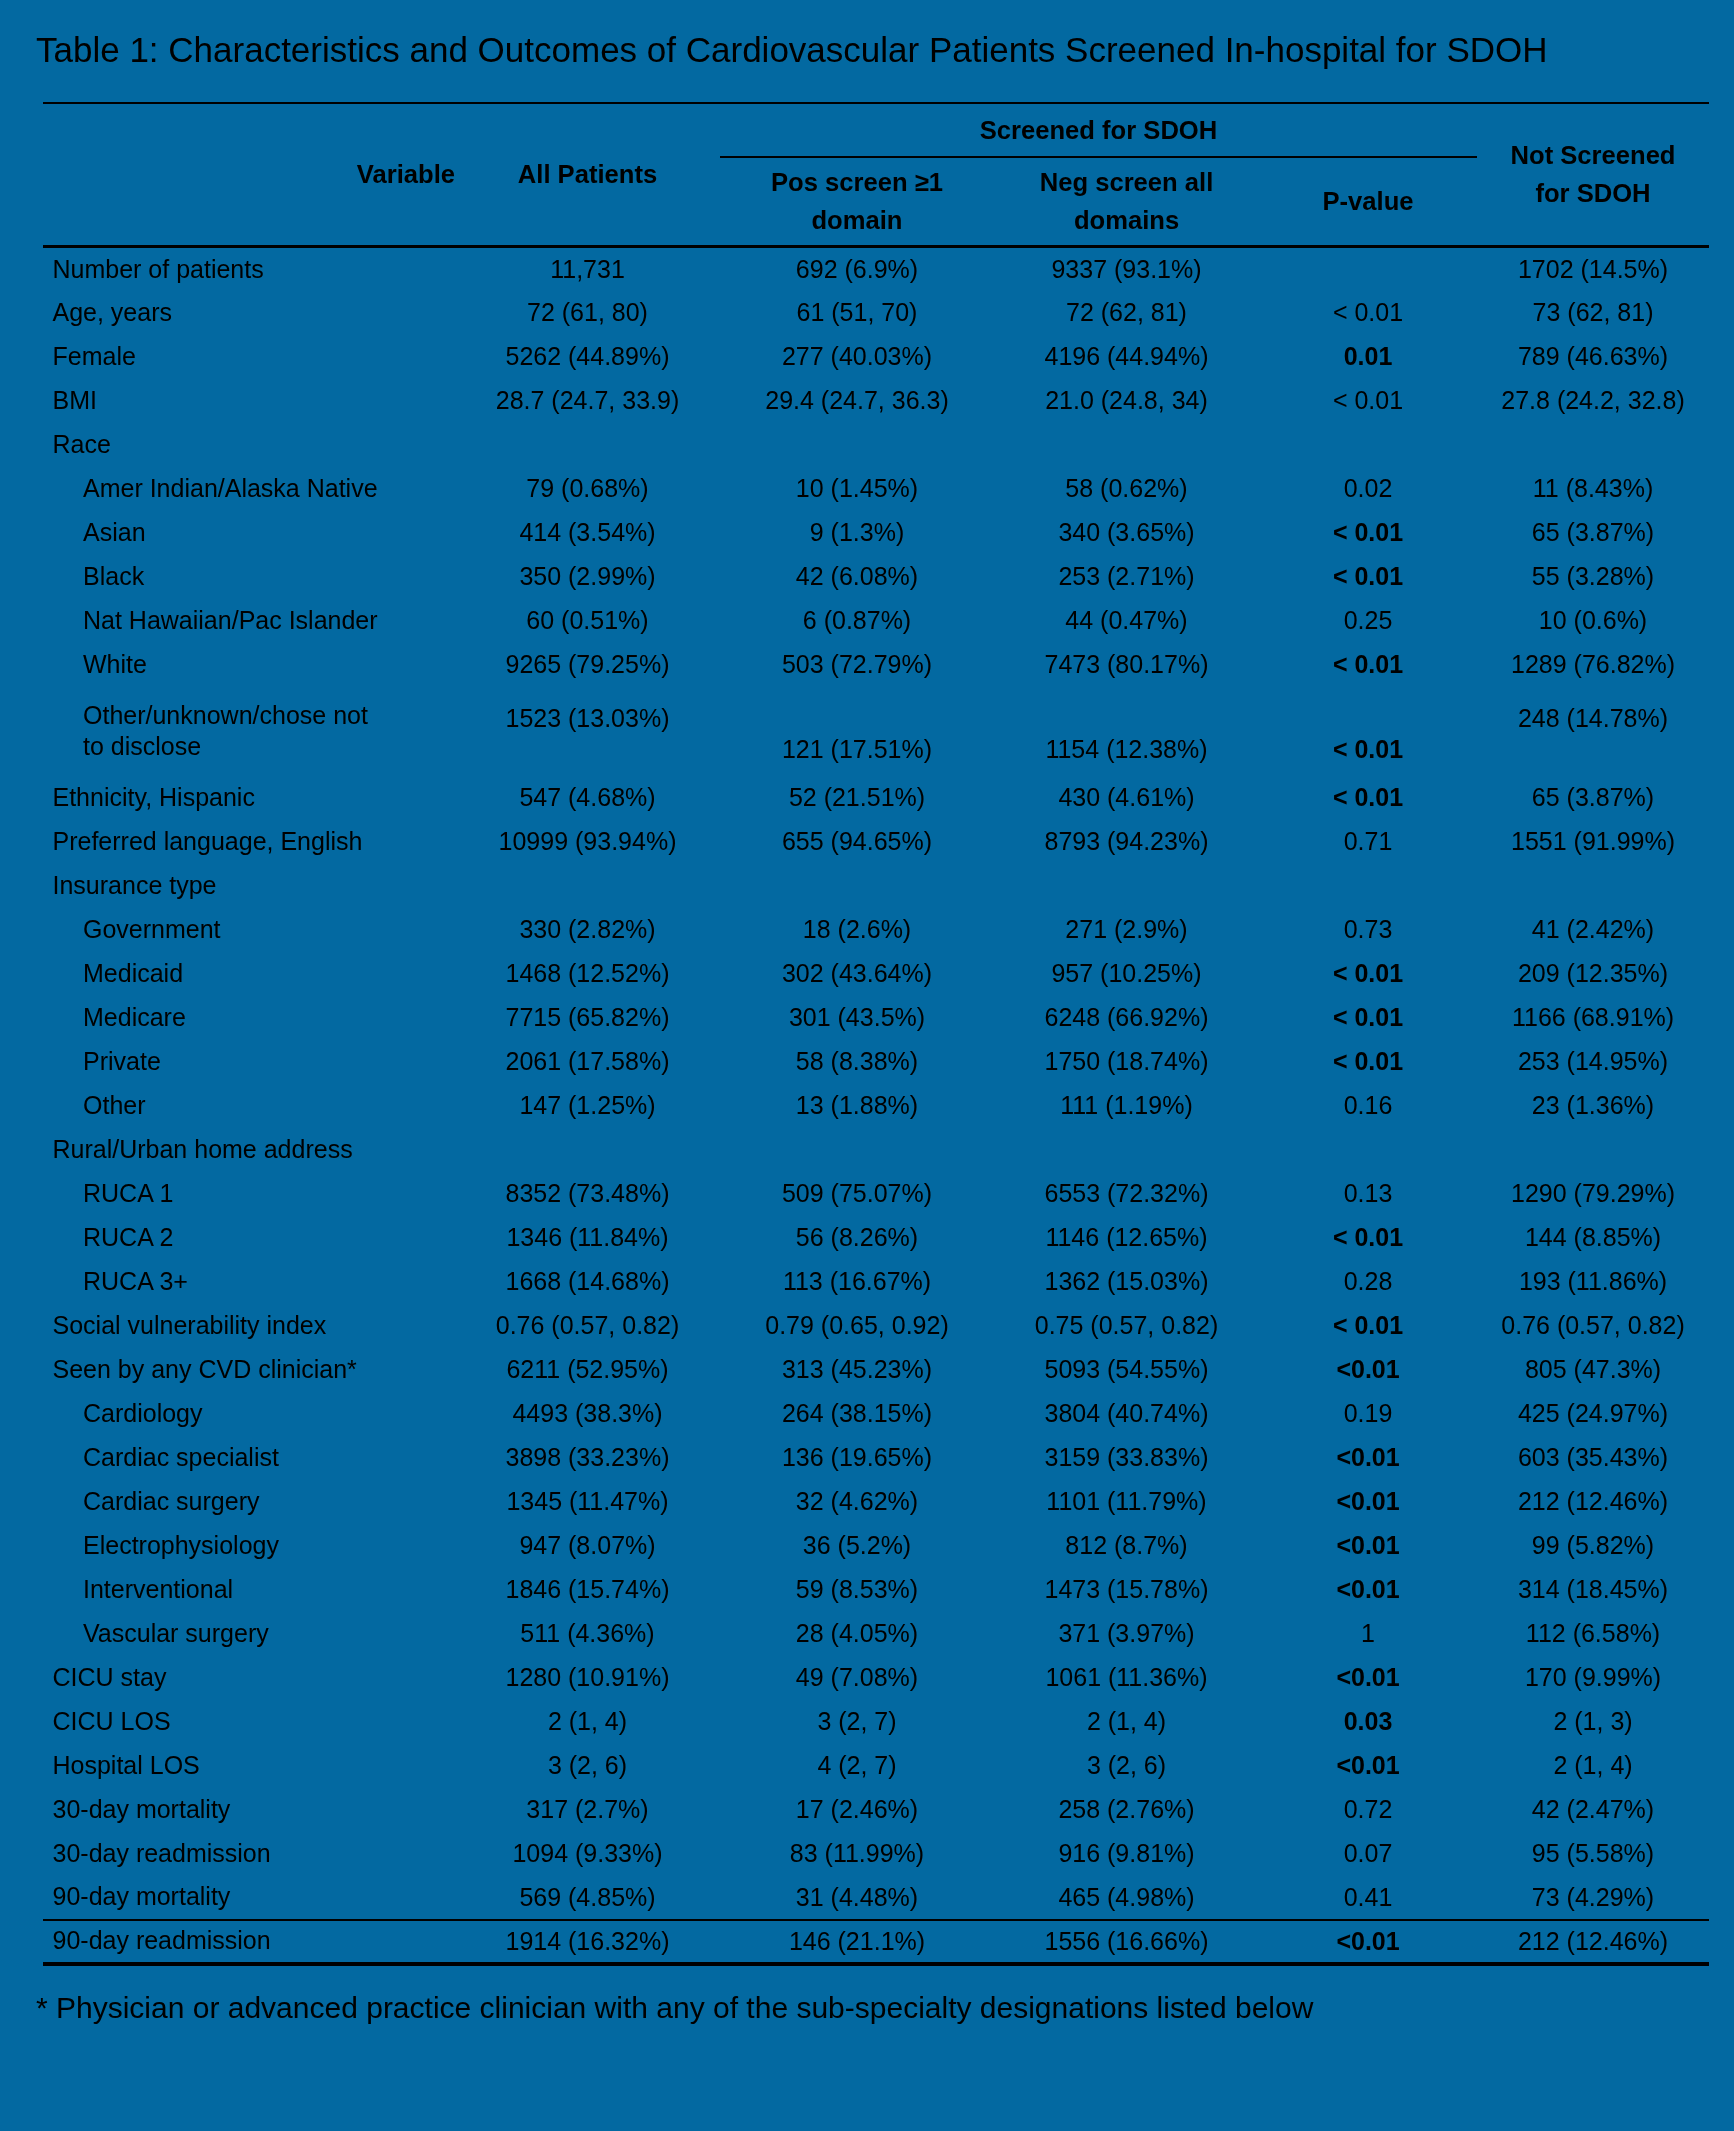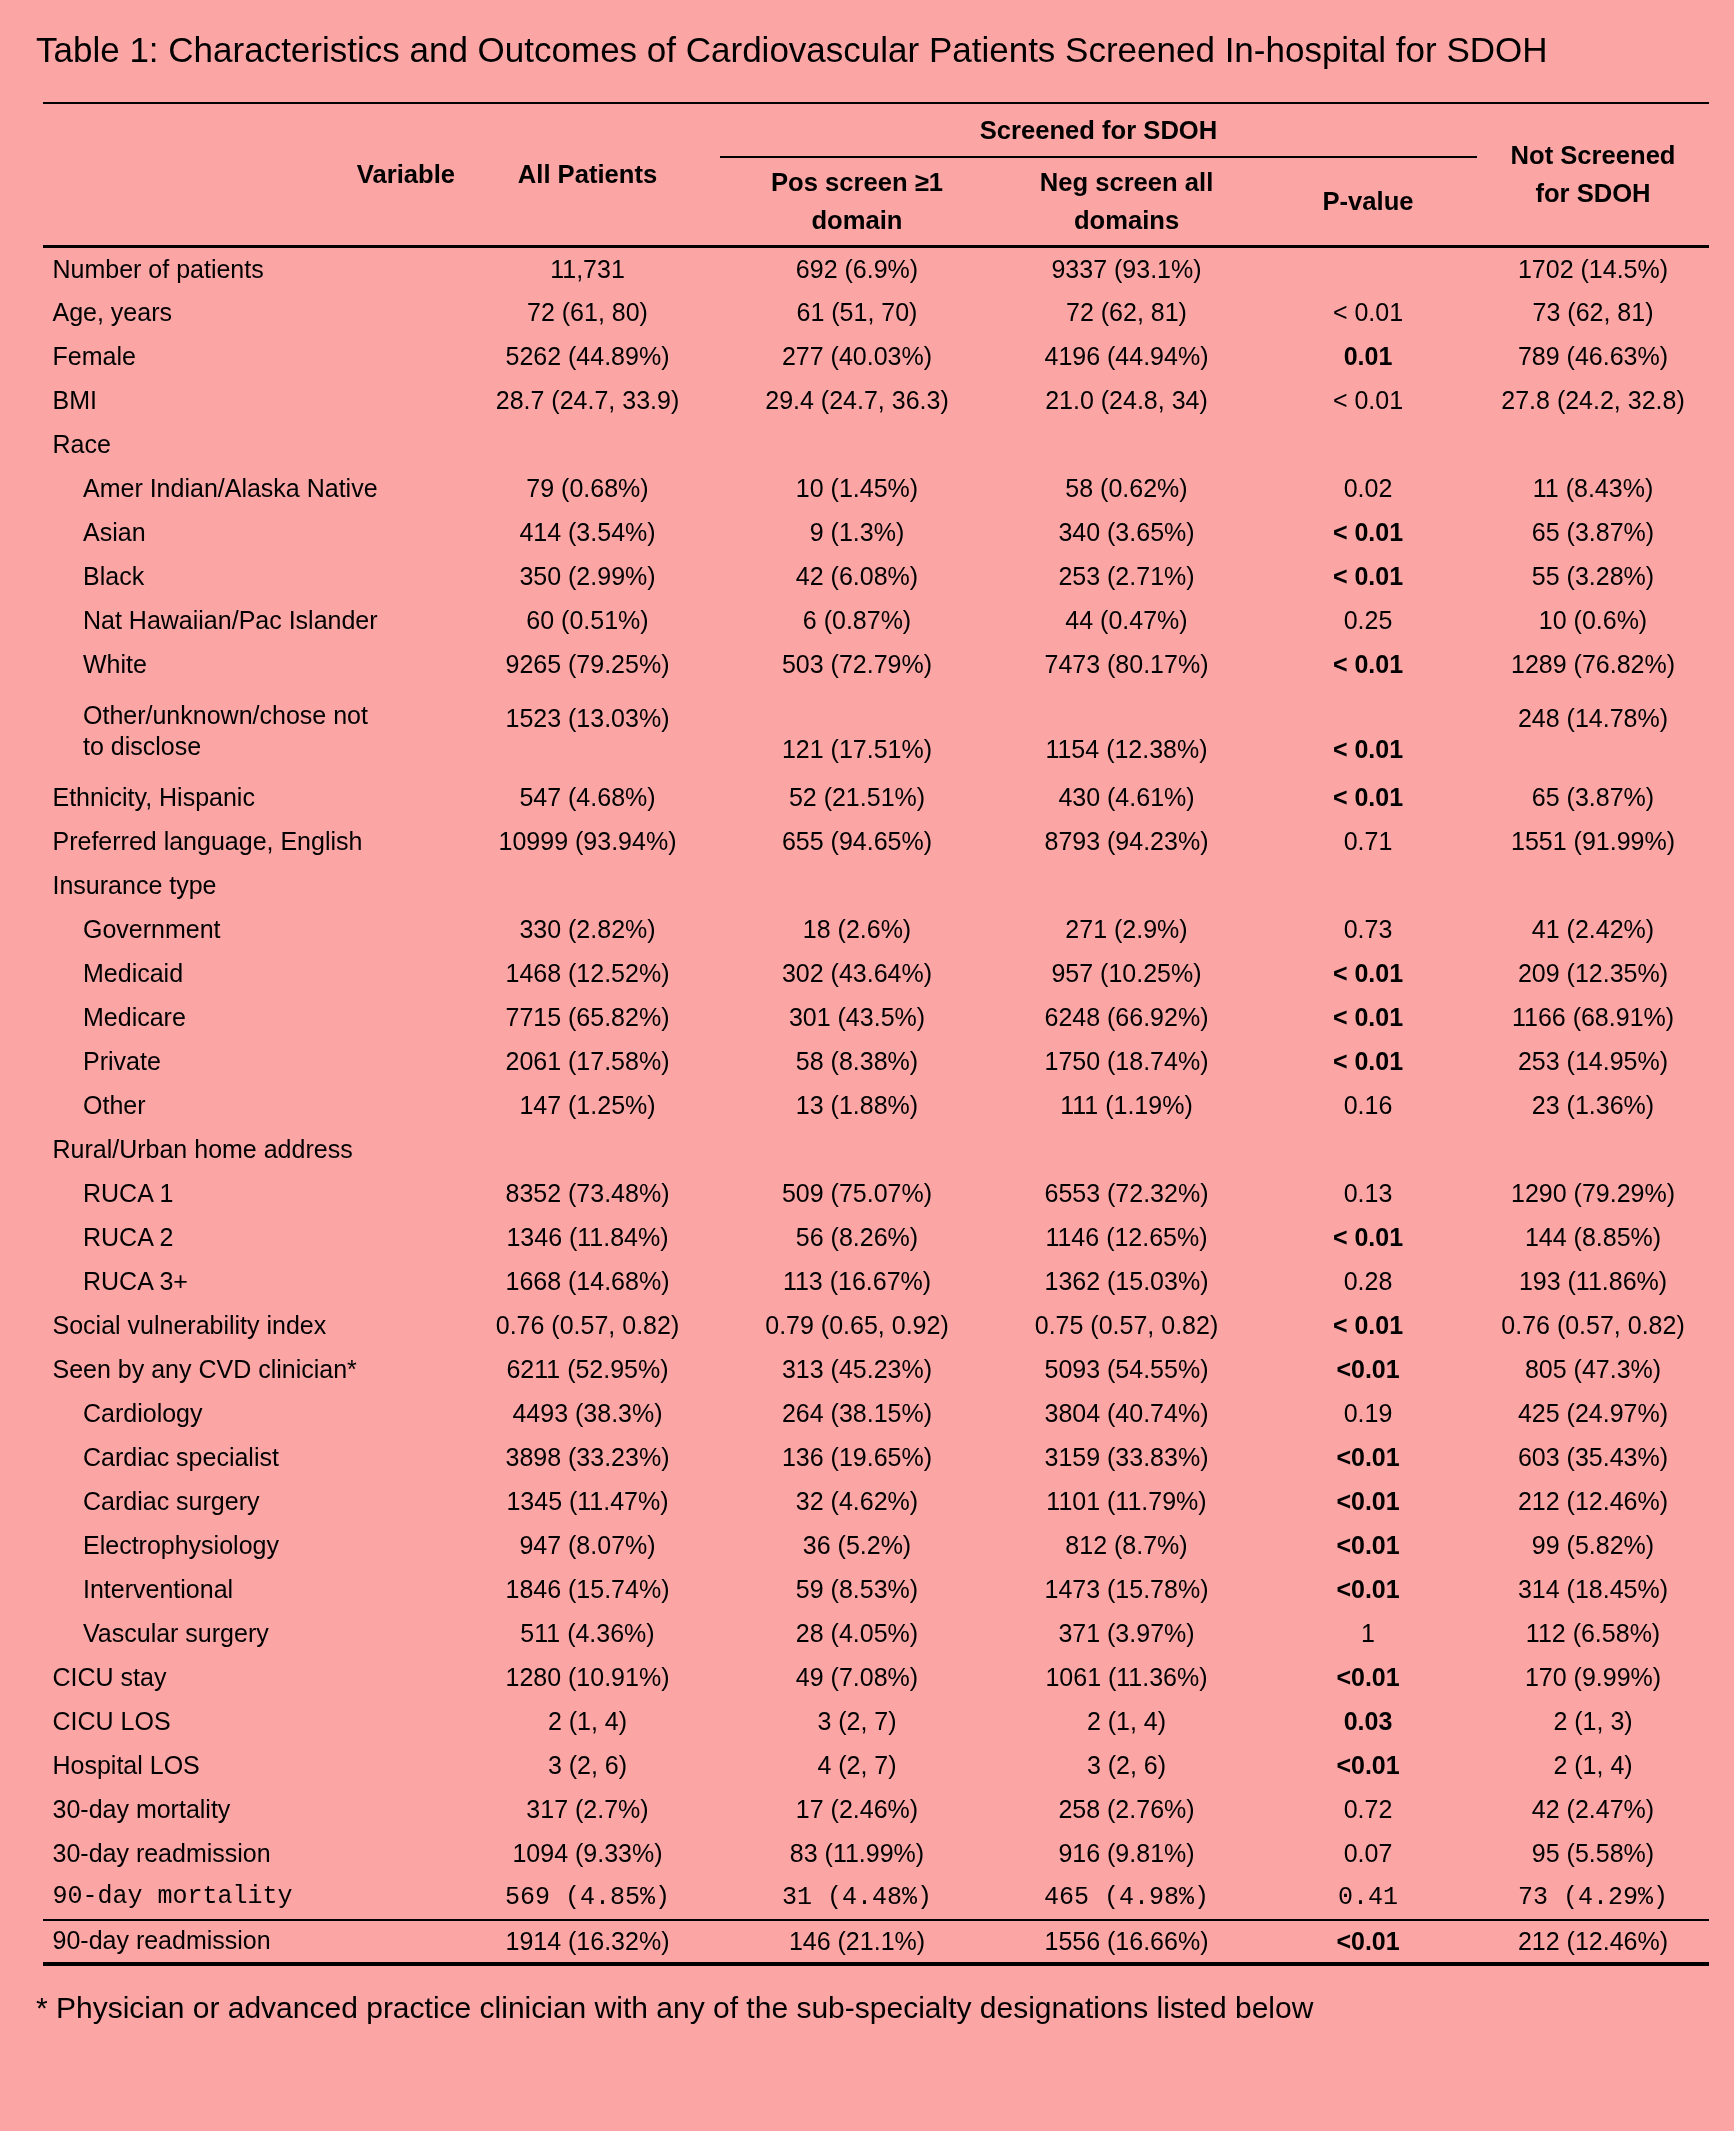--- a/index.html
+++ b/index.html
@@ -9,21 +9,21 @@
     width: 1735px;
     height: 2131px;
     overflow: hidden;
     font-family: "Liberation Sans", "DejaVu Sans", sans-serif;
     color: #000000;
   }
   .page {
     position: relative;
     width: 1735px;
     height: 2131px;
-    background: #fca5a5;
+    background: #0369a1;
   }
   .title {
     position: absolute;
     left: 36px;
     top: 30px;
     font-size: 35px;
     font-weight: 400;
     white-space: nowrap;
   }
   table.tbl {
@@ -68,21 +68,21 @@
     text-align: left;
     padding-left: 9.5px;
     line-height: 1.25;
   }
   td.lbl.ind { padding-left: 40px; }
   td.val { text-align: center; }
   td.pb { font-weight: bold; }
   tr.tall { height: 89px; }
   tr.tall td.val { vertical-align: bottom; padding-bottom: 11.4px; }
   tr.tall td.c1, tr.tall td.c5 { vertical-align: middle; padding-bottom: 24.6px; }
-  tr.rule-below td { border-bottom: 2.8px solid #000; font-family: Liberation Mono, monospace; }
+  tr.rule-below td { border-bottom: 2.8px solid #000; }
   .wrap { display: inline-block; width: 312px; }
   .footnotes {
     position: absolute;
     left: 36px;
     top: 1980px;
     width: 1675px;
     font-size: 30px;
     line-height: 1.88;
   }
   .footnotes p { margin: 0; }

